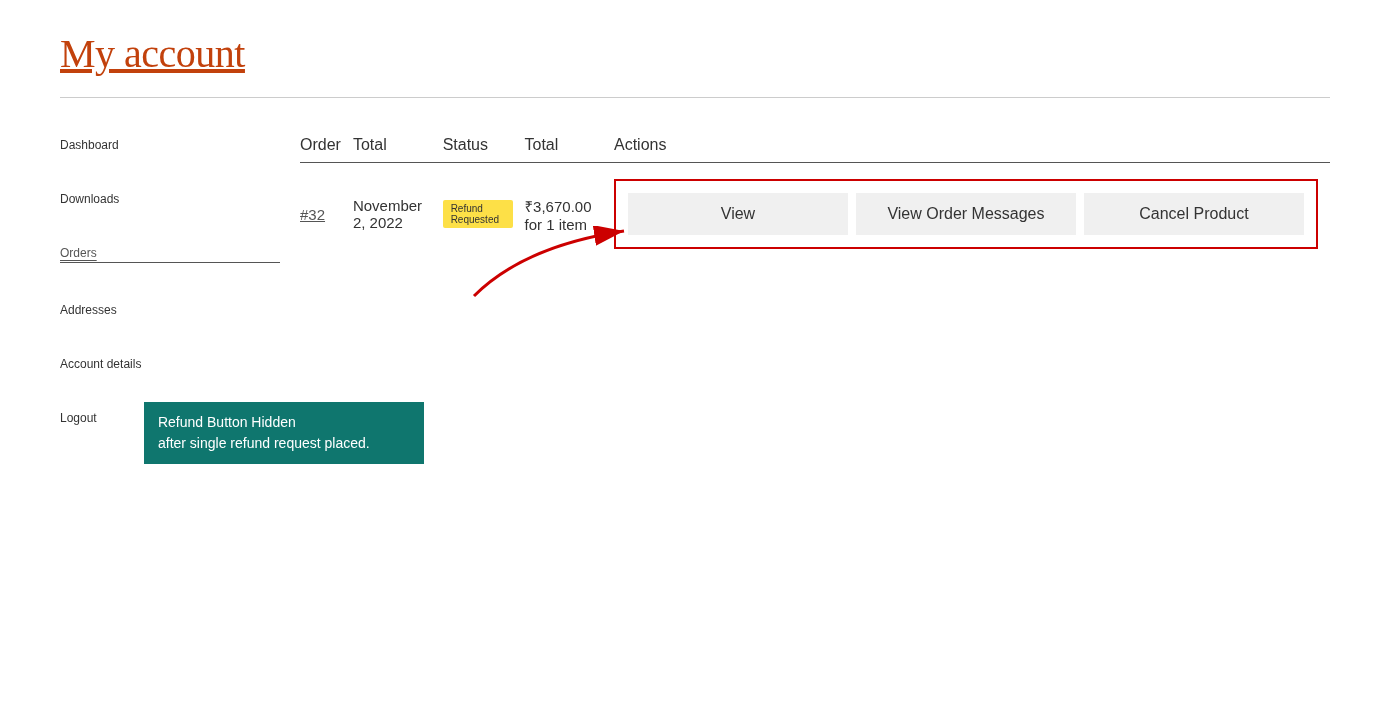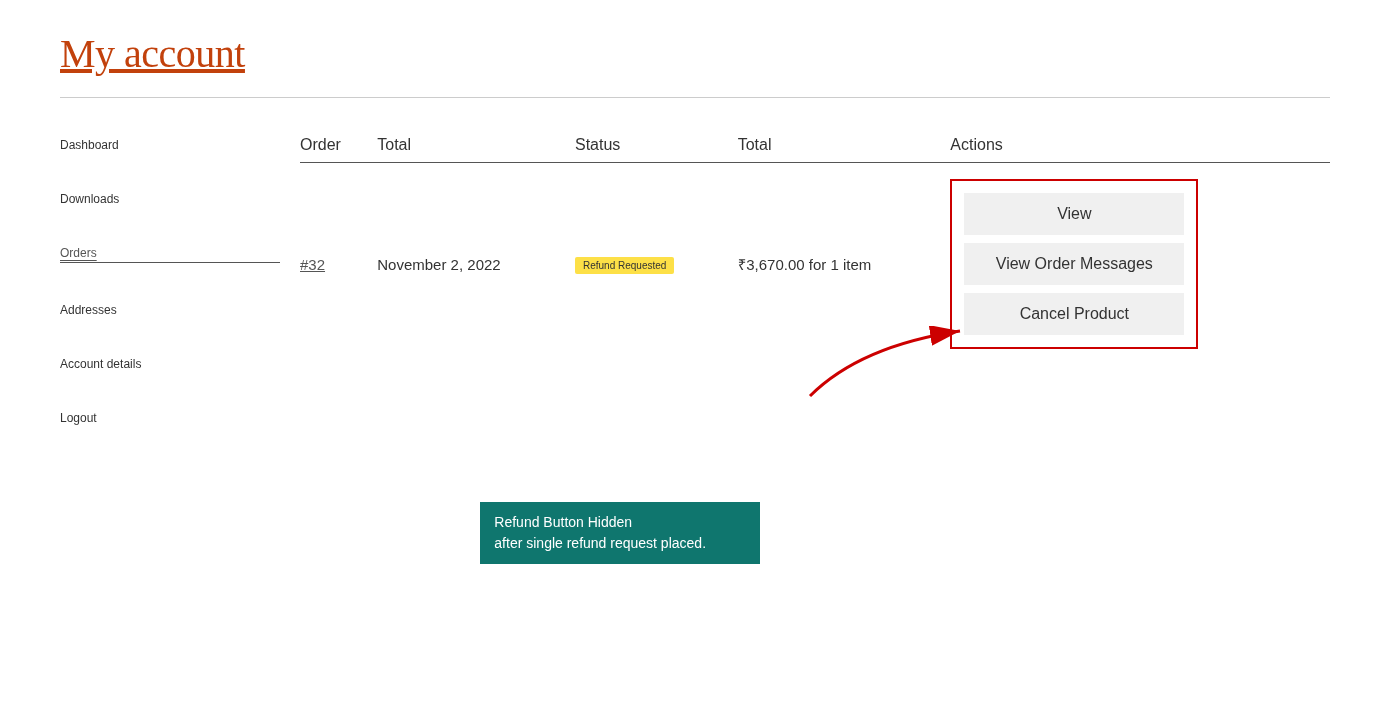--- a/index.html
+++ b/index.html
@@ -109,21 +109,21 @@
       background: #fde047;
       color: #333;
       padding: 3px 8px;
       font-size: 10px;
       border-radius: 2px;
       display: inline-block;
     }
 
     .actions-cell {
       display: flex;
-      flex-direction: column;
+      flex-direction: row;
       gap: 8px;
       min-width: 220px;
     }
 
     .action-btn {
       background: #f0f0f0;
       border: none;
       padding: 12px 20px;
       font-size: 16px;
       font-family: Arial, sans-serif;

